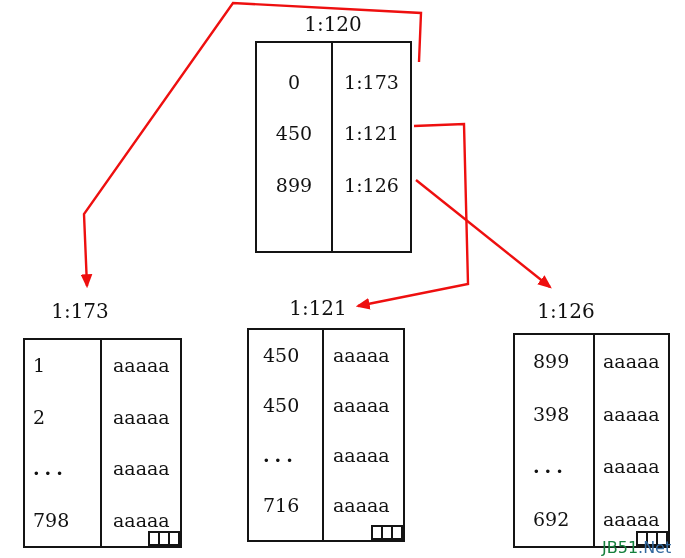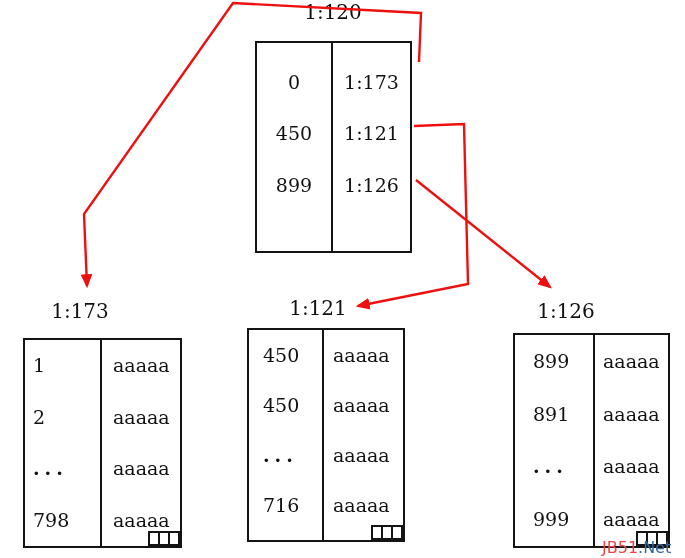--- a/index.html
+++ b/index.html
@@ -66,21 +66,21 @@
     position:absolute; left:602px; top:538px; z-index:5;
     font-family:"DejaVu Sans","Liberation Sans",sans-serif;
     font-size:16px; white-space:nowrap;
   }
 </style>
 </head>
 <body>
 
 <div class="canvas">
 
-  <div class="node-title" style="left:333px; top:0;">1:120</div>
+  <div class="node-title" style="left:333px; top:12px;">1:120</div>
   <div class="node-title" style="left:80px; top:299px;">1:173</div>
   <div class="node-title" style="left:318px; top:296px;">1:121</div>
   <div class="node-title" style="left:566px; top:299px;">1:126</div>
 
   <div class="box root">
     <div class="col keys centered">
       <div class="cell">0</div>
       <div class="cell">450</div>
       <div class="cell">899</div>
     </div>
@@ -127,23 +127,23 @@
     <div class="pagebar">
       <div class="pcell"></div>
         <div class="pcell"></div>
         <div class="pcell"></div>
     </div>
   </div>
 
   <div class="box leaf3">
     <div class="col keys">
       <div class="cell">899</div>
-      <div class="cell">891</div>
+      <div class="cell">398</div>
       <div class="cell dots">...</div>
-      <div class="cell">999</div>
+      <div class="cell">692</div>
     </div>
     <div class="col vals">
       <div class="cell">aaaaa</div>
       <div class="cell">aaaaa</div>
       <div class="cell">aaaaa</div>
       <div class="cell">aaaaa</div>
     </div>
     <div class="pagebar">
       <div class="pcell"></div>
         <div class="pcell"></div>
@@ -156,16 +156,16 @@
       <marker id="ah" viewBox="0 0 12 10" markerUnits="userSpaceOnUse" markerWidth="14" markerHeight="12" refX="10" refY="5" orient="auto">
         <path d="M0,0 L12,5 L0,10 Z" class="ahfill"></path>
       </marker>
     </defs>
     <path class="arrow" d="M419,62 L421,13 L233,3 L84,214 L87,286" marker-end="url(#ah)"></path>
     <path class="arrow" d="M414,126 L464,124 L468,284 L358,306" marker-end="url(#ah)"></path>
     <path class="arrow" d="M416,180 L550,287" marker-end="url(#ah)"></path>
   </svg>
 
   <div class="watermark">
-    <span style="color: #ef4444;">JB51</span><span style="color: rgb(51, 105, 158);">.Net</span>
+    <span style="color: #15803d;">JB51</span><span style="color: rgb(51, 105, 158);">.Net</span>
   </div>
 
 </div>
 
 </body></html>

